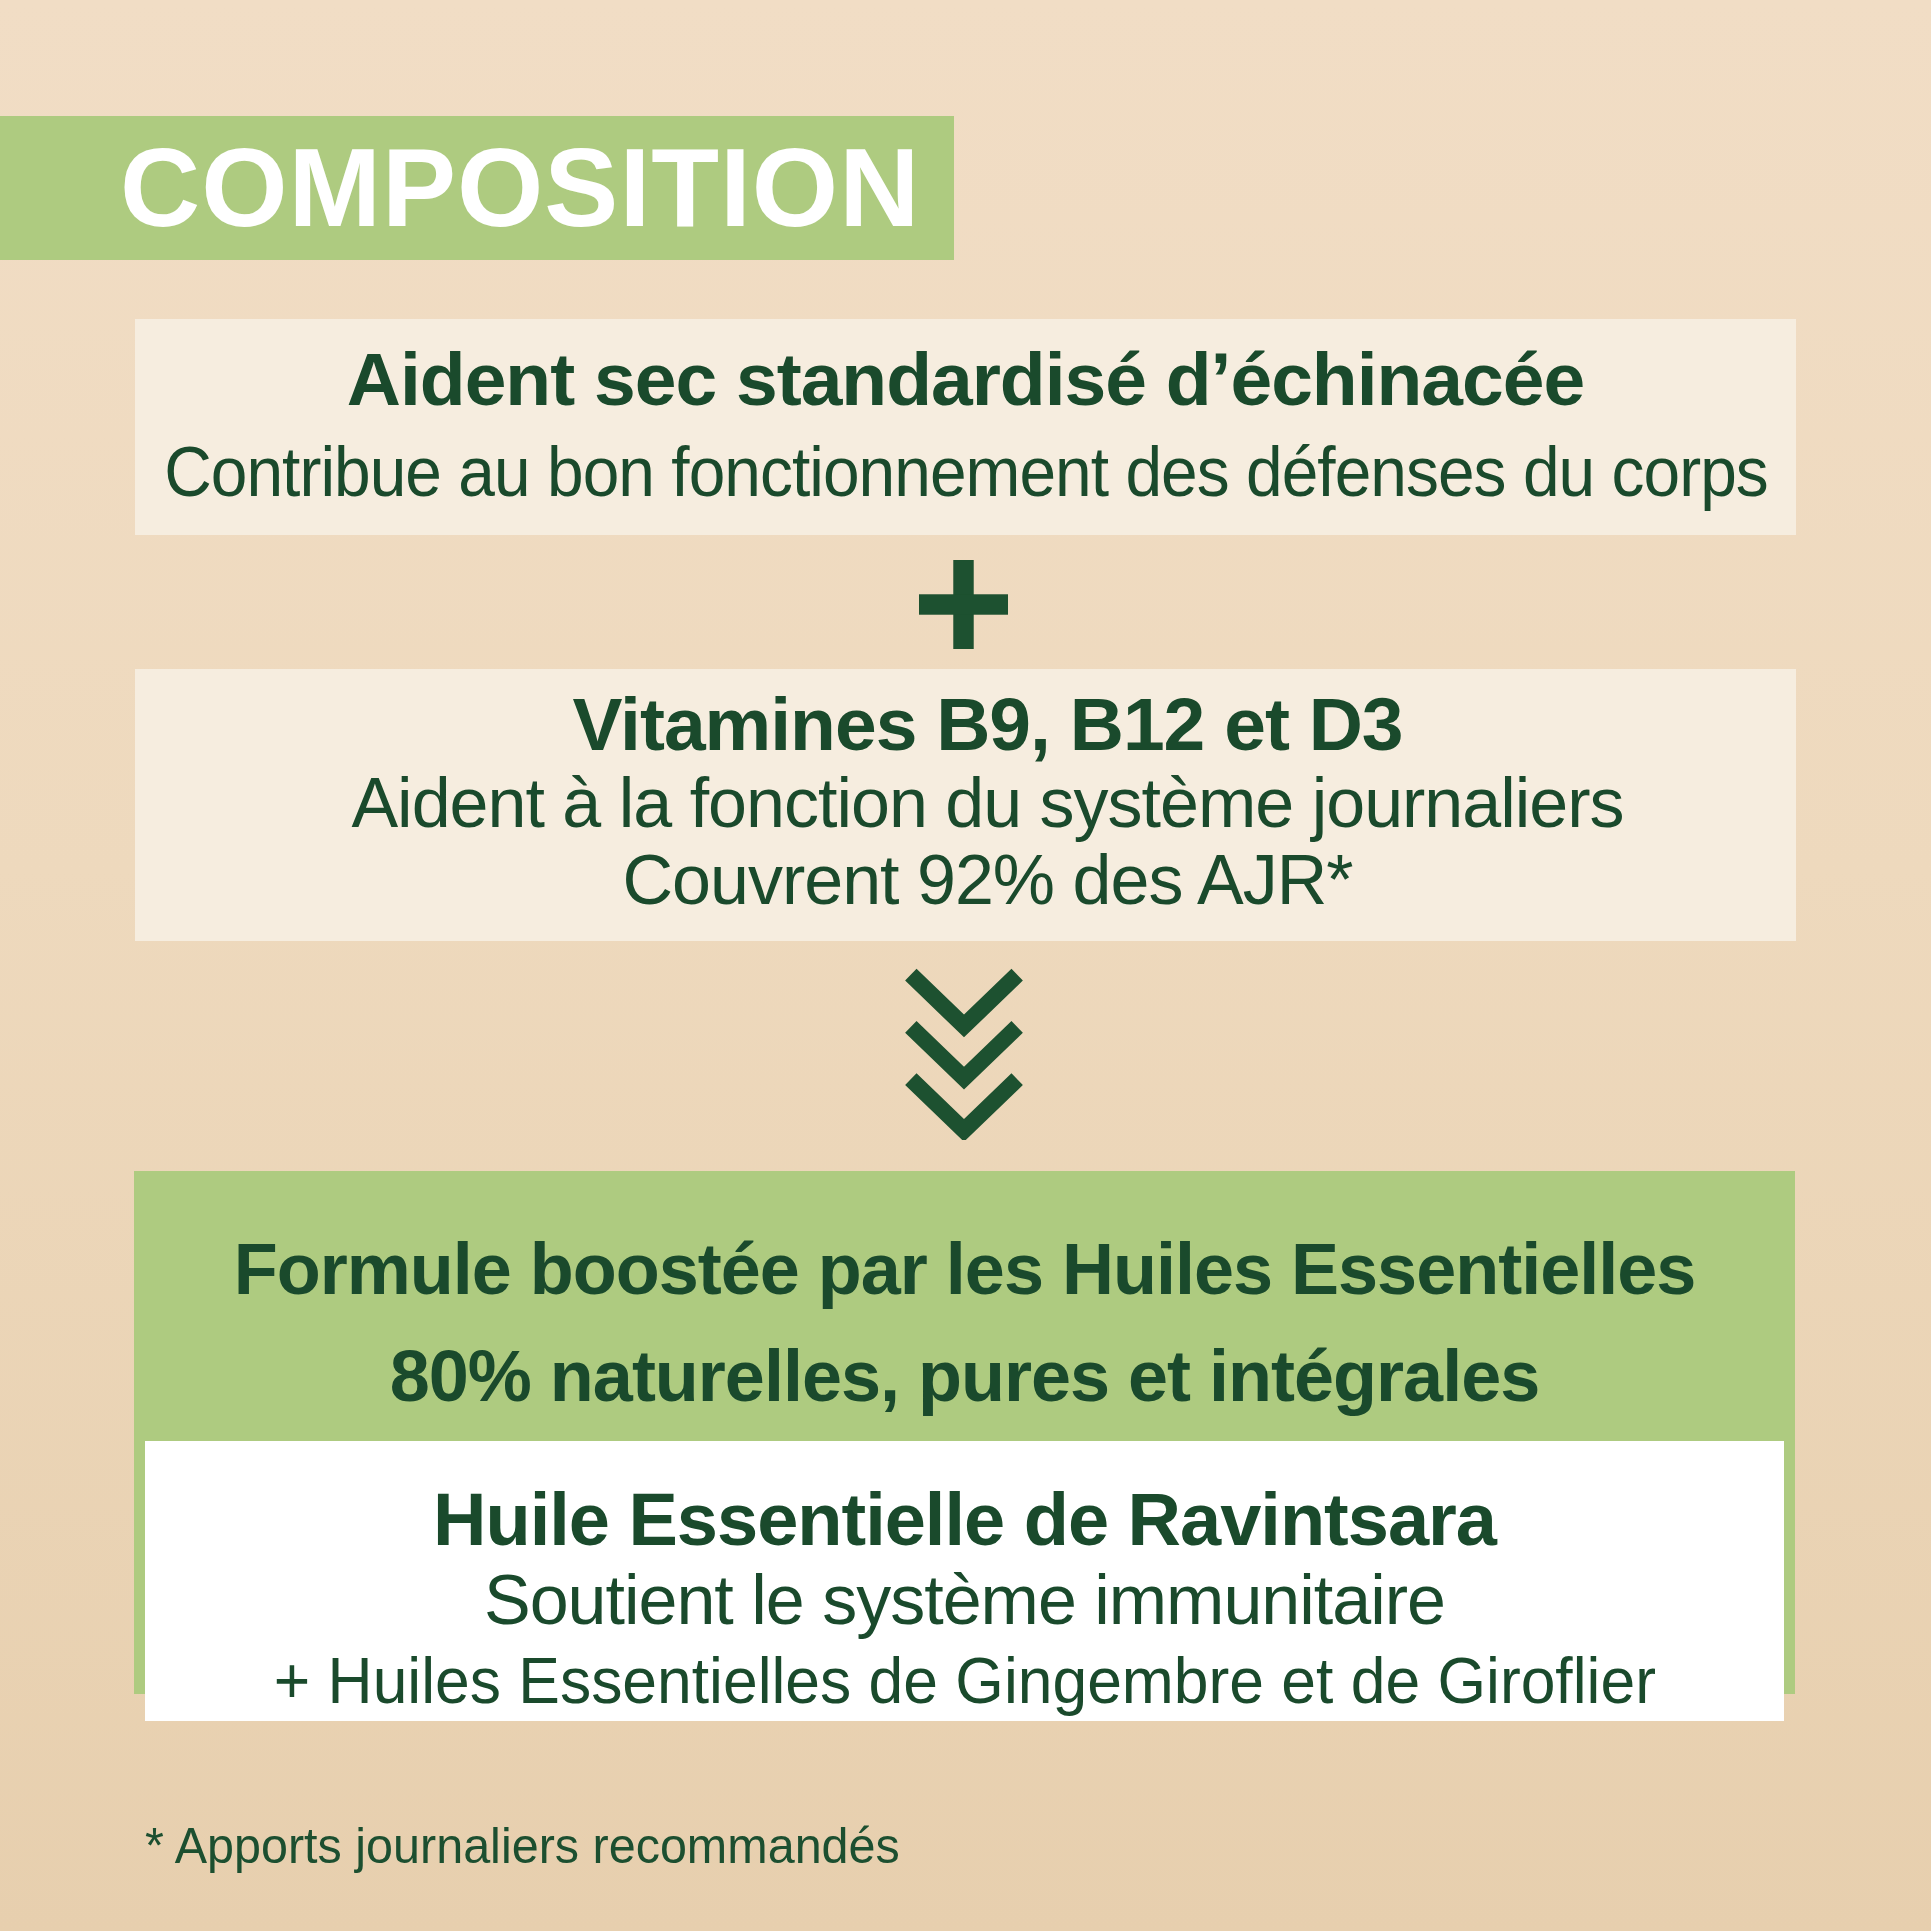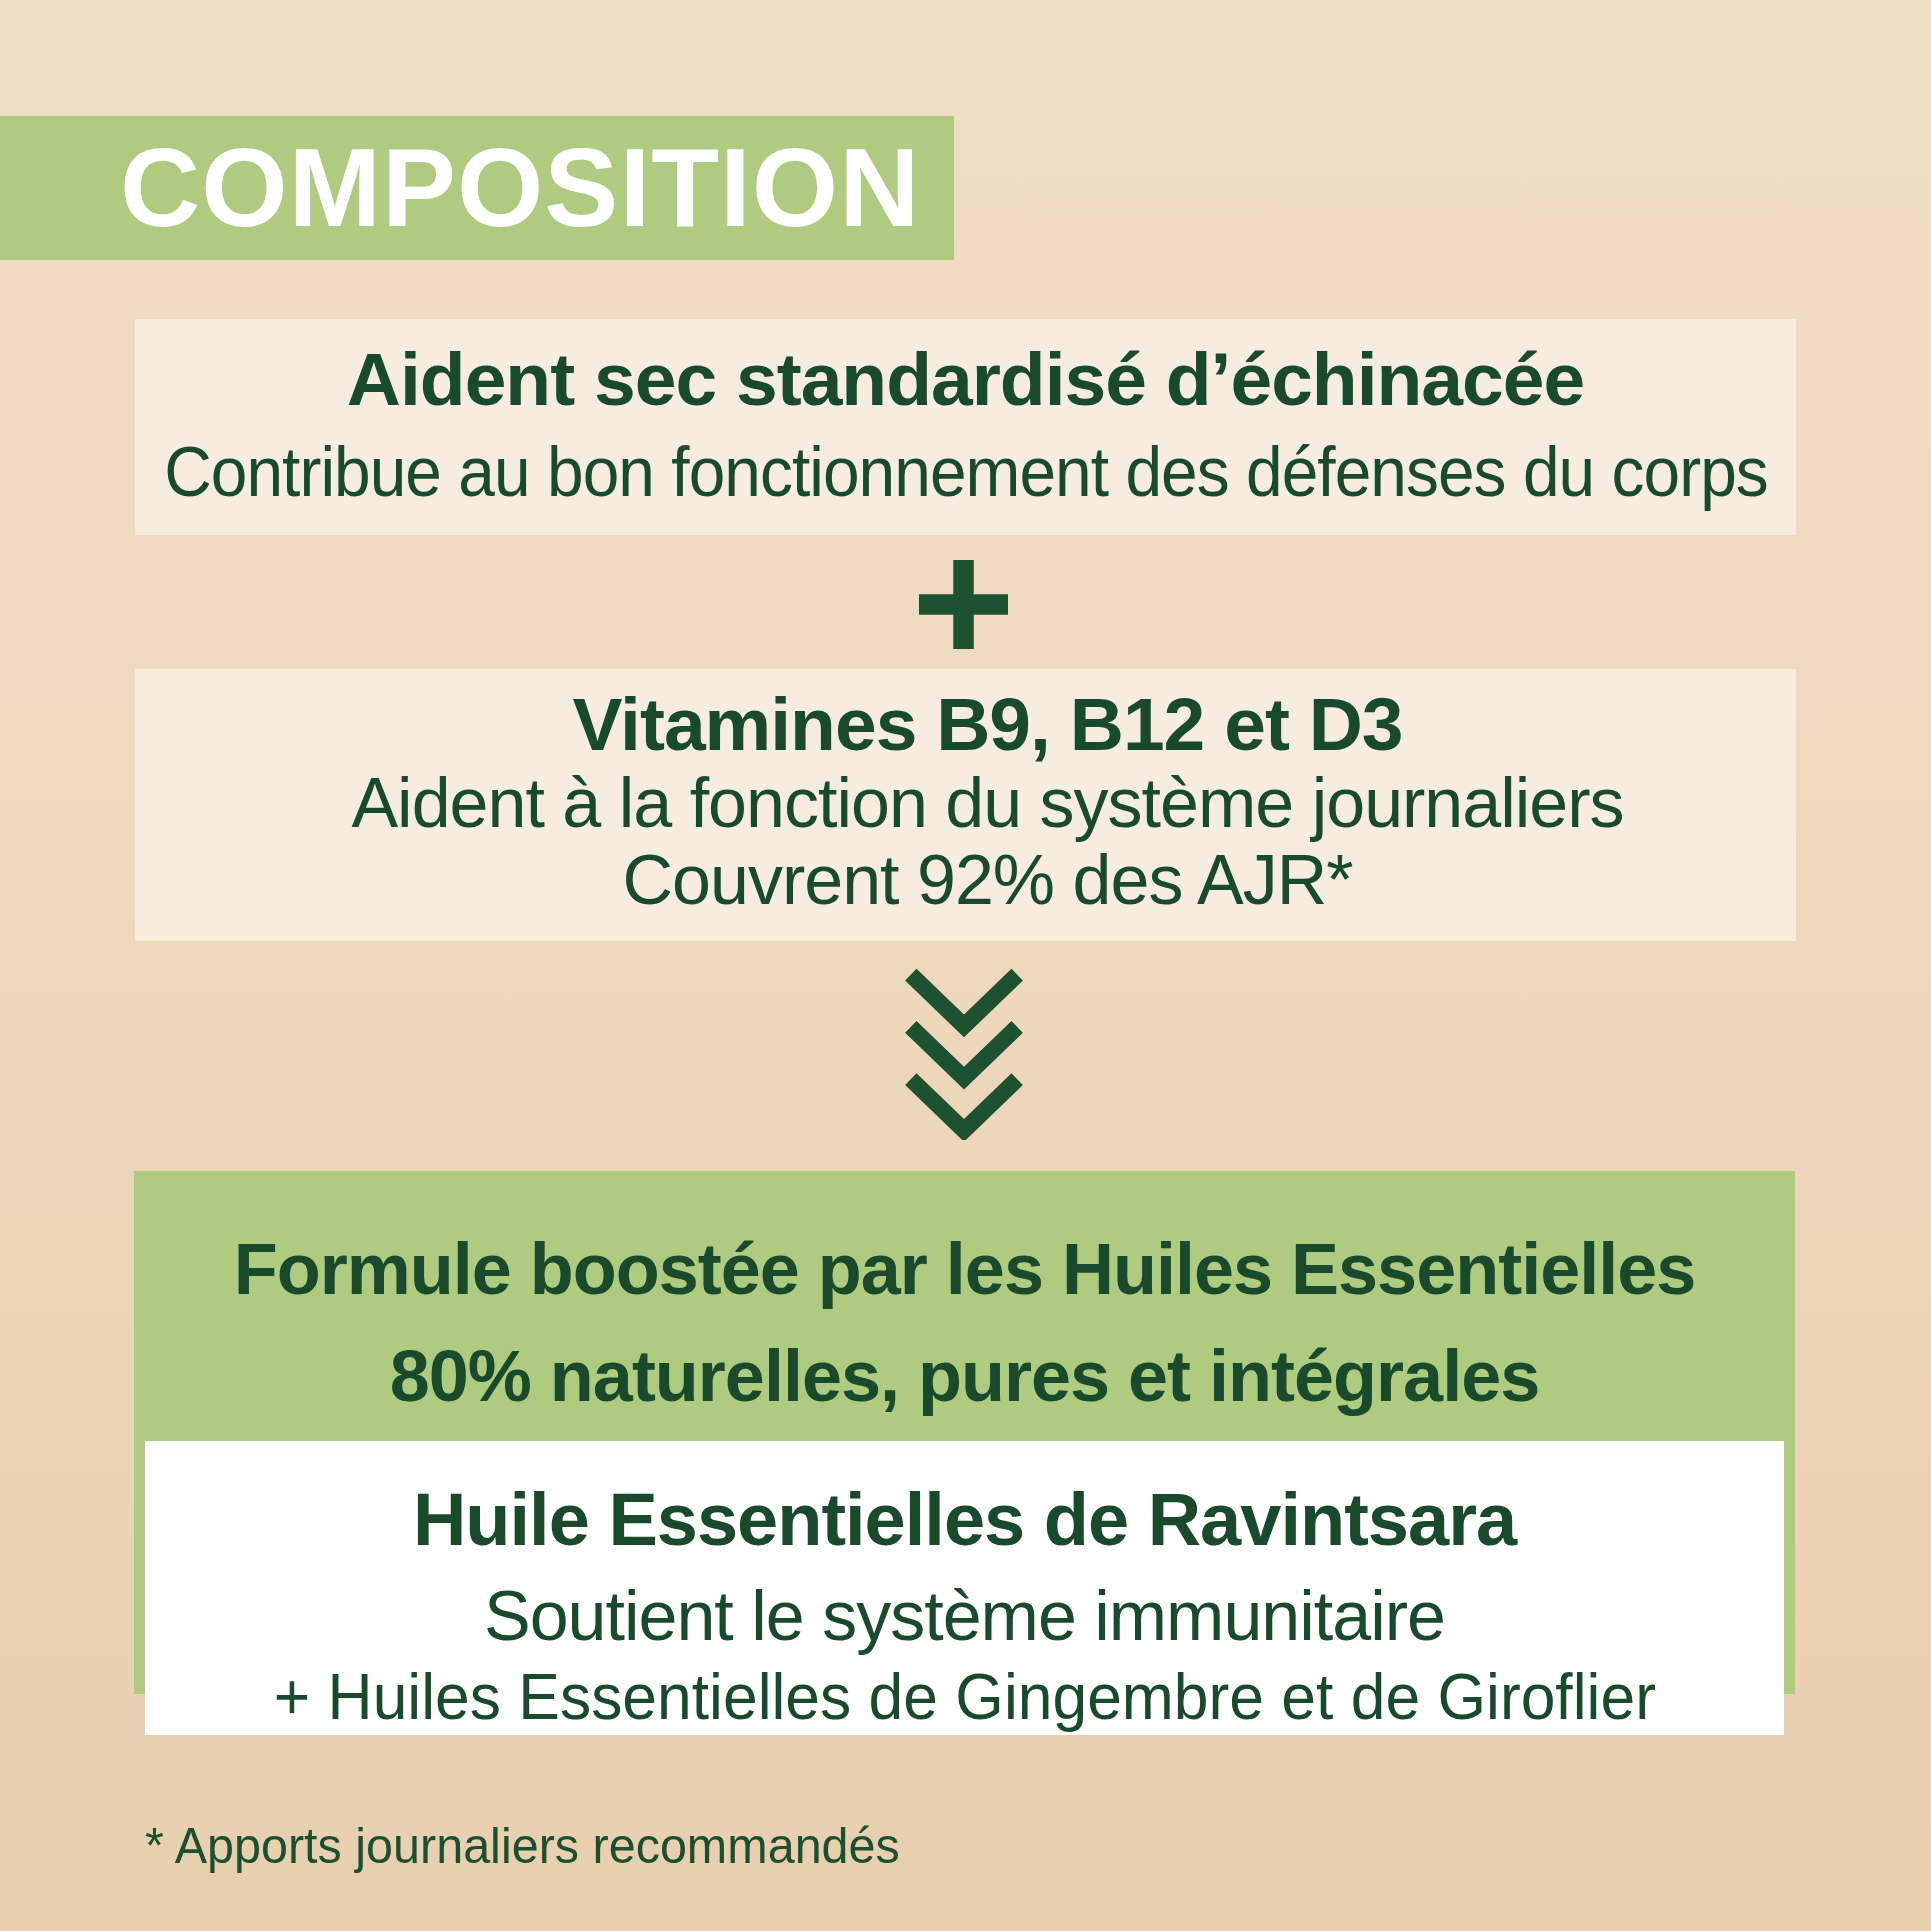--- a/index.html
+++ b/index.html
@@ -91,21 +91,21 @@
     background: #ffffff;
     display: flex;
     flex-direction: column;
     align-items: center;
     justify-content: flex-start;
     box-sizing: border-box;
     padding-top: 38px;
     text-align: center;
   }
   .formula-inner .title { font-size: 74px; font-weight: bold; line-height: 81px; letter-spacing: -1px; }
-  .formula-inner .sub   { font-size: 70px; line-height: 80px; letter-spacing: -1px; margin-top: 16px; }
+  .formula-inner .sub   { font-size: 70px; line-height: 80px; letter-spacing: -1px; }
   .formula-inner .extra { font-size: 65px; line-height: 81px; transform: scaleX(0.96); }
 
   
   .footnote {
     position: absolute;
     left: 145px; top: 1817px;
     font-size: 50px;
     color: #1c4f30;
     white-space: nowrap;
     transform: scaleX(0.97);
@@ -146,21 +146,21 @@
       <path d="M9,9 L64,62 L119,9" fill="none" stroke="#1d5130" stroke-width="17"></path>
       <path d="M9,63 L64,116 L119,63" fill="none" stroke="#1d5130" stroke-width="17"></path>
       <path d="M9,117 L64,170 L119,117" fill="none" stroke="#1d5130" stroke-width="17"></path>
     </svg>
   </div>
 
   <section class="formula">
     <div class="head">Formule boostée par les Huiles Essentielles</div>
     <div class="head">80% naturelles, pures et intégrales</div>
     <div class="formula-inner">
-      <div class="line title">Huile Essentielles de Ravintsara</div>
+      <div class="line title">Huile Essentielle de Ravintsara</div>
       <div class="line sub">Soutient le système immunitaire</div>
       <div class="line extra">+ Huiles Essentielles de Gingembre et de Giroflier</div>
     </div>
   </section>
 
   <div class="footnote">* Apports journaliers recommandés</div>
 
 </div>
 
 

